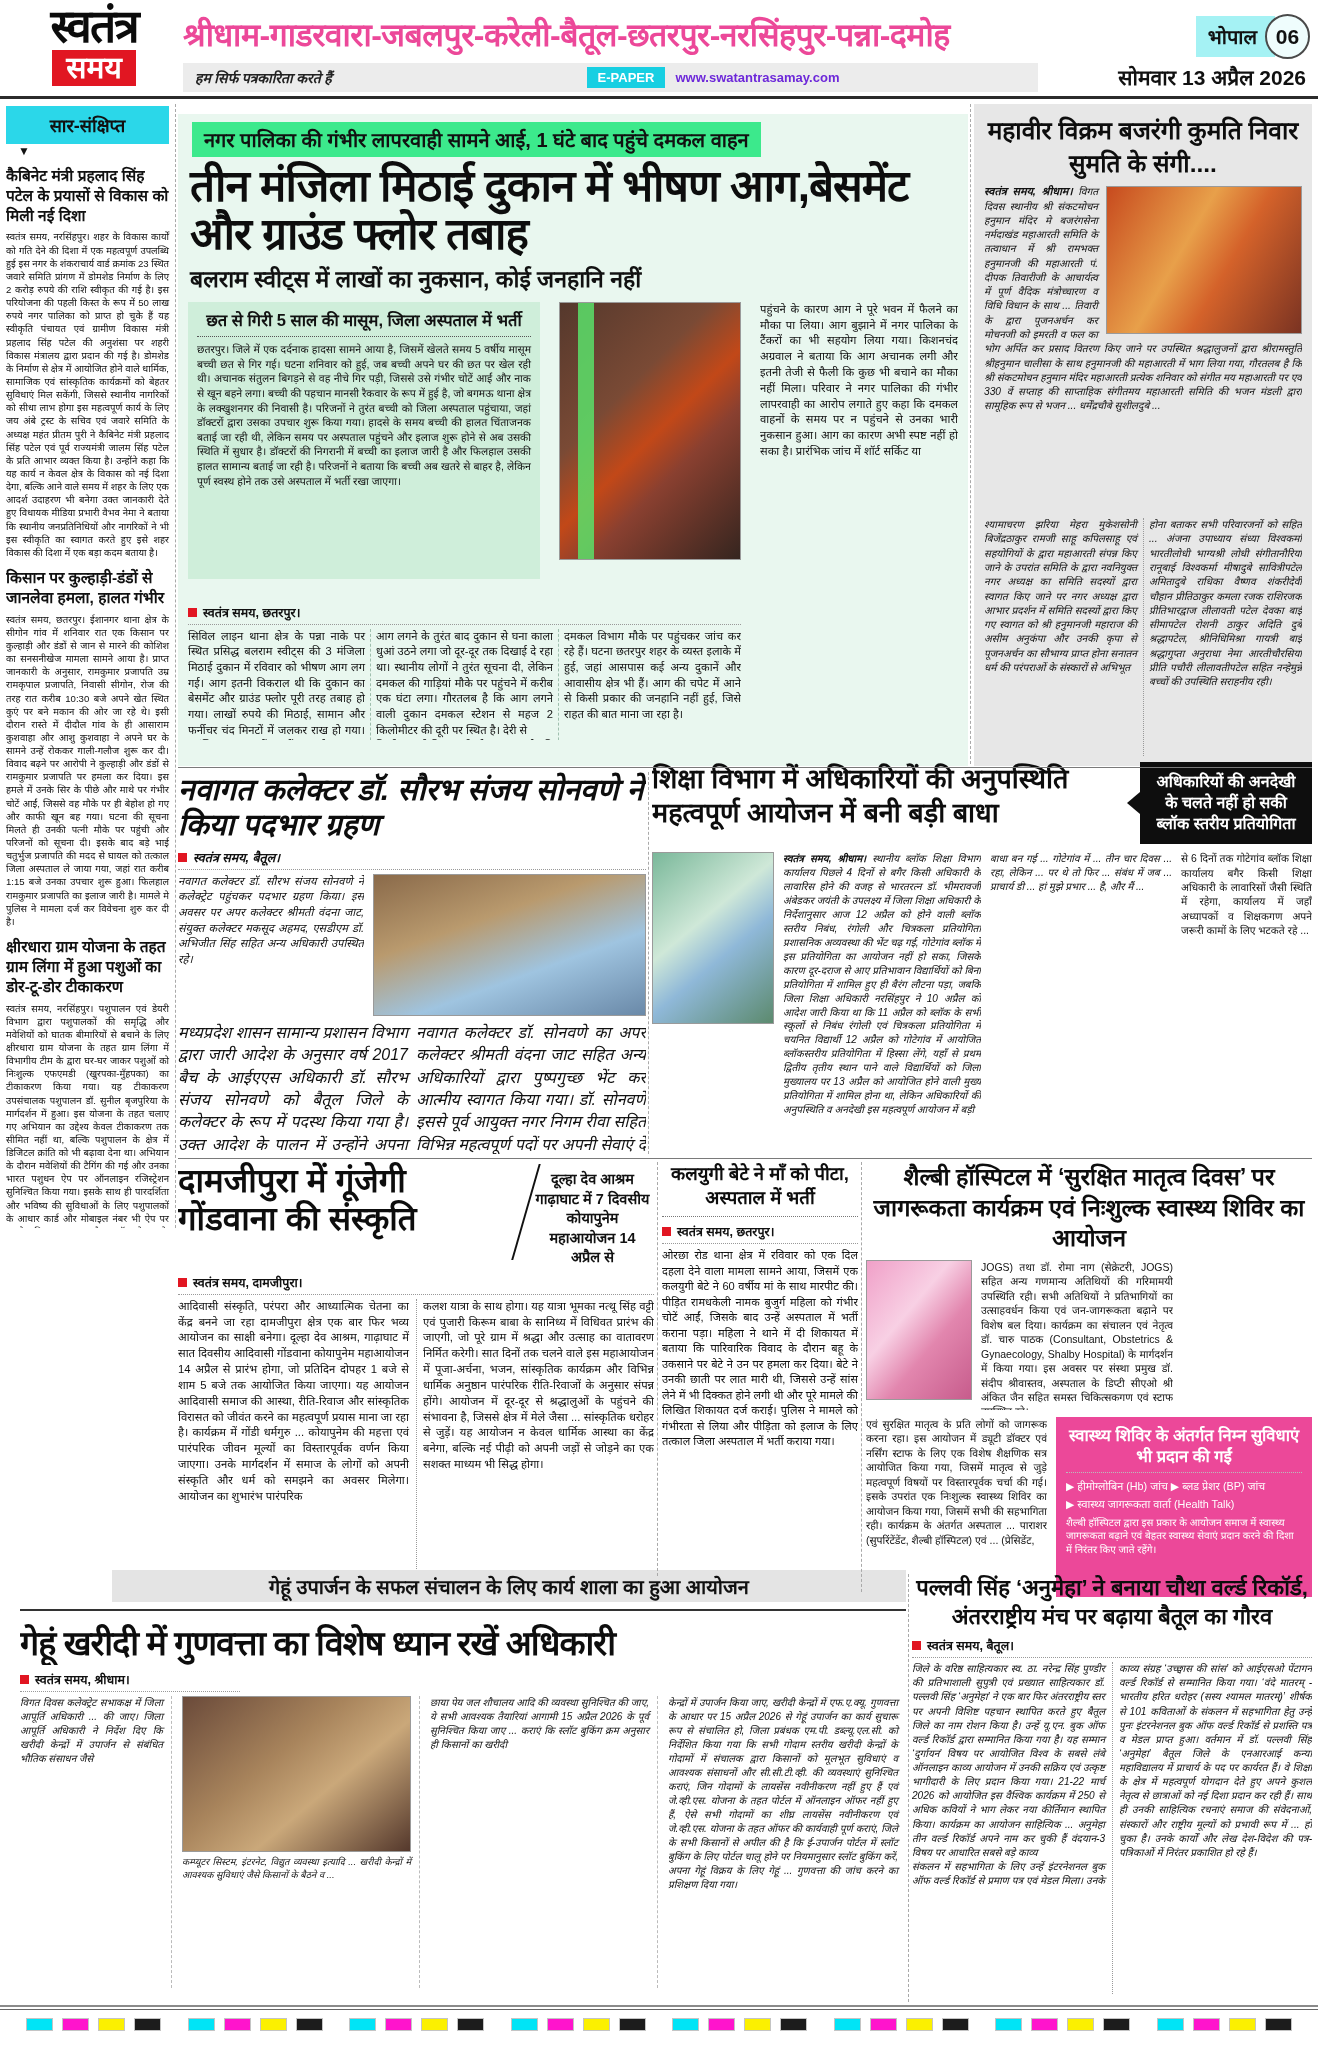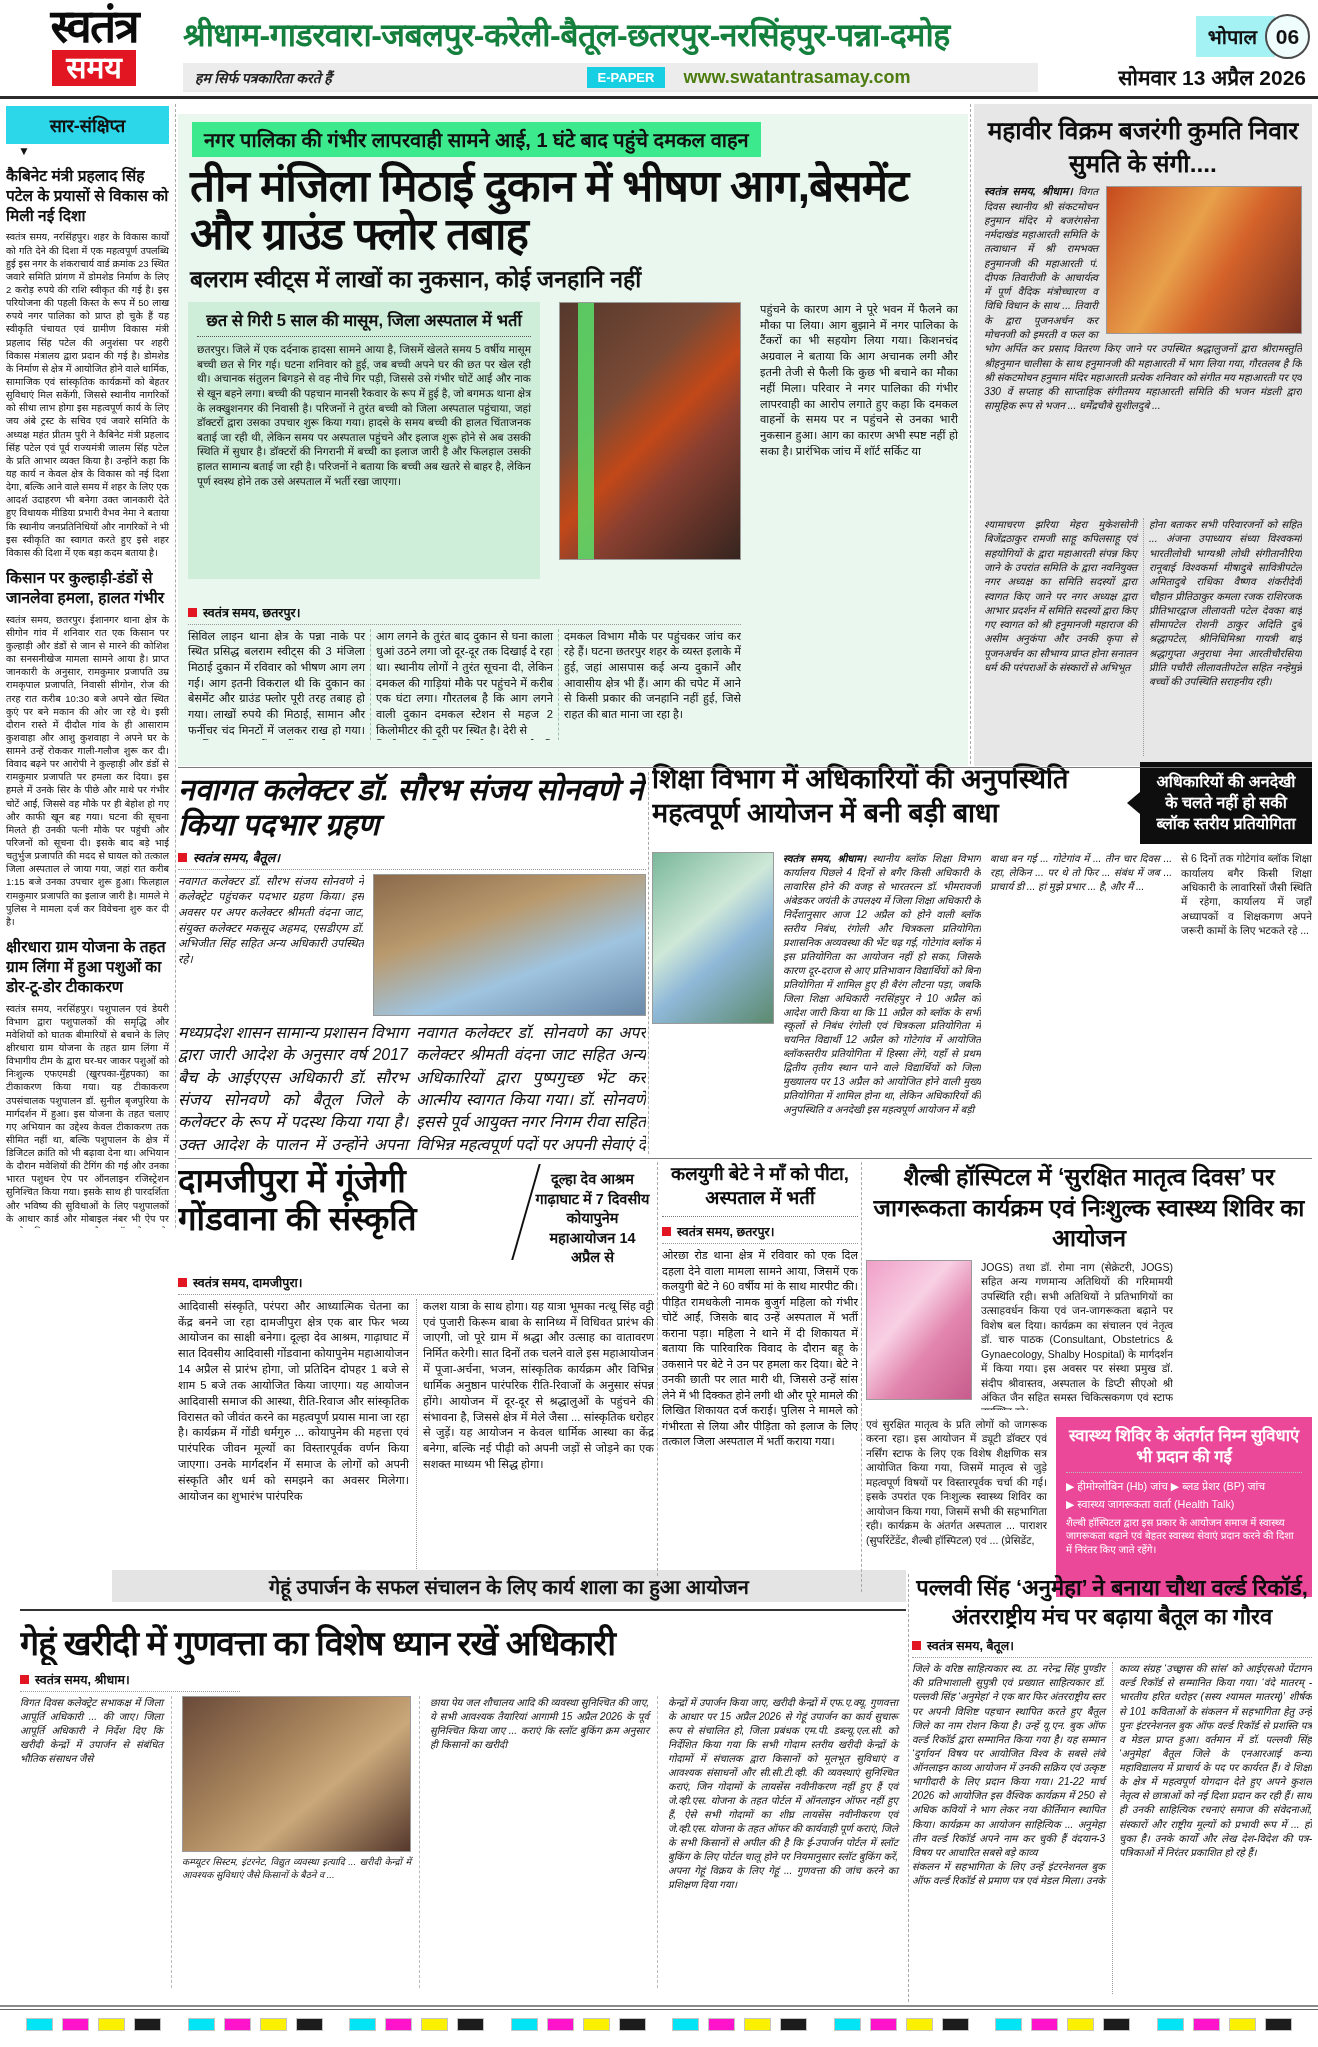--- a/index.html
+++ b/index.html
@@ -14,28 +14,28 @@
   .red-sq { width:9px; height:9px; background:#e11622; flex:none; }
   .photo { position:relative; overflow:hidden; border:1px solid #9a9a9a; background-size:cover; }
   .vsep { position:absolute; width:0; border-left:1px dashed #a9a9a9; }
   .hsep { position:absolute; height:0; border-top:1px solid #7a7a7a; }
 
   
   #masthead { position:absolute; left:0; top:0; width:1318px; height:97px; }
   .logo { position:absolute; left:14px; top:3px; width:160px; text-align:center; }
   .logo-top { font-size:46px; font-weight:900; letter-spacing:-2px; line-height:1; color:#0b0b0b; }
   .logo-bottom { display:inline-block; background:#e11622; color:#fff; font-weight:900; font-size:30px; line-height:1.2; padding:0 14px; margin-top:1px; }
-  .cities { position:absolute; left:183px; top:12px; width:870px; font-size:32px; font-weight:900; color:#15803d; letter-spacing:-0.5px; white-space:nowrap; overflow:hidden; }
+  .cities { position:absolute; left:183px; top:12px; width:870px; font-size:32px; font-weight:900; color:#ec4899; letter-spacing:-0.5px; white-space:nowrap; overflow:hidden; }
   .edition-wrap { position:absolute; right:8px; top:14px; display:flex; align-items:center; }
   .edition-badge { background:#a5f2f4; font-weight:800; font-size:20px; padding:7px 18px 7px 12px; }
   .page-circle { width:45px; height:45px; border-radius:50%; background:#effdfd; border:2px solid #4a4a4a; display:flex; align-items:center; justify-content:center; font-weight:900; font-size:21px; margin-left:-10px; }
   .subbar { position:absolute; left:183px; top:63px; width:855px; height:29px; background:#ececec; display:flex; align-items:center; padding:0 12px; }
   .tagline { font-family:"Liberation Serif","DejaVu Serif",serif; font-style:italic; font-weight:700; font-size:14px; color:#222; }
   .epaper { background:#17cfe2; color:#fff; font-weight:800; font-size:13px; padding:3px 11px; margin-left:255px; }
-  .website { font-size:18px; color:#4d7c0f; font-weight:600; margin-left:18px; }
+  .website { font-size:13px; color:#6d28d9; font-weight:600; margin-left:10px; }
   .dateline { position:absolute; right:12px; top:63px; font-size:21px; font-weight:900; }
   .mast-rule { position:absolute; left:0; top:96px; width:1318px; border-top:3px solid #2b2b2b; }
 
   
   #sb { left:6px; top:106px; width:167px; height:1122px; padding-right:4px; }
   .sb-head { background:#2bd7e9; text-align:center; font-weight:900; font-size:18px; padding:7px 2px; }
   .sb-tri { font-size:12px; margin:1px 0 0 12px; line-height:1; }
   .sb-art { margin-top:9px; }
   .sb-title { font-size:15.5px; font-weight:900; line-height:1.28; margin-bottom:5px; }
   .sb-body { font-size:9.6px; line-height:1.37; text-align:justify; }

